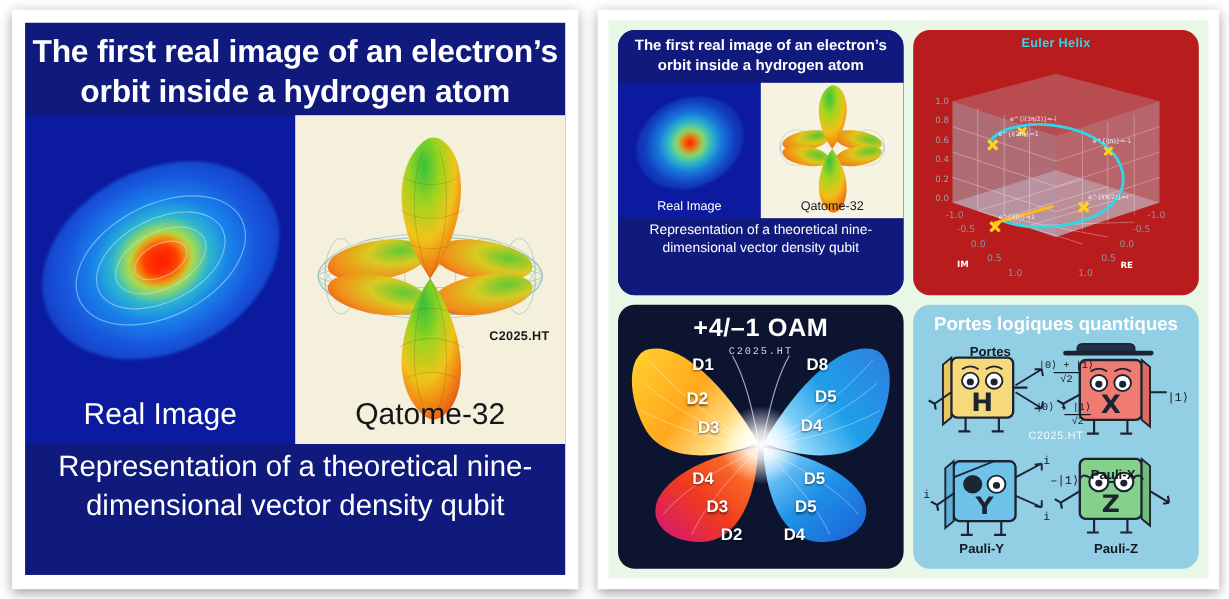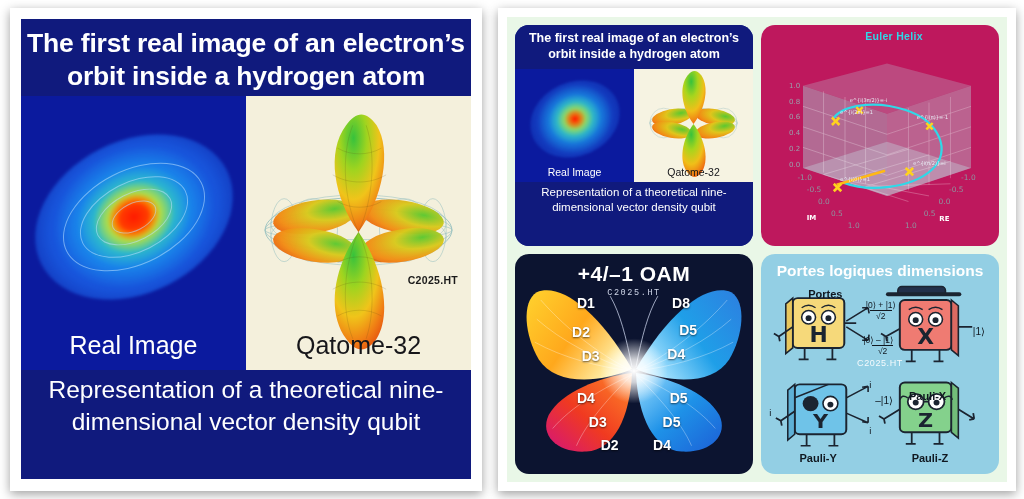--- a/index.html
+++ b/index.html
@@ -114,21 +114,21 @@
   }
   .mini-orb{position:absolute;right:0;top:0;width:50%;height:100%;background:#f6f3e2;overflow:hidden;}
   .mini-cap{position:absolute;bottom:4px;width:100%;text-align:center;font-size:10.5px;color:#fff;}
   .mini-cap.dark{color:#15151a;}
   .mini-foot{
     position:absolute;left:0;top:157px;width:100%;bottom:0;background:#101a7d;
     color:#fff;text-align:center;font-size:11.5px;line-height:15px;padding-top:3px;box-sizing:border-box;
   }
 
   
-  .euler{background:#be185d;padding-left:14px;}
+  .euler{background:#b91c1c;}
   .euler-title{
     position:absolute;top:5px;width:100%;text-align:center;
     color:#2fd8e8;font-size:10.5px;font-weight:bold;letter-spacing:.3px;
   }
 
   
   .oam{background:#0c1430;}
   .oam-title{
     position:absolute;top:8px;width:100%;text-align:center;
     color:#ffffff;font-size:21px;font-weight:bold;letter-spacing:.5px;
@@ -146,21 +146,21 @@
   .gates{background:#93cfe4;}
   .gates-title{
     position:absolute;top:8px;width:100%;text-align:center;
     color:#ffffff;font-size:15.5px;font-weight:bold;
   }
   .gates-wm{
     position:absolute;left:50%;top:104px;transform:translateX(-50%);
     color:#ffffff;font-size:9px;letter-spacing:.6px;opacity:.9;
   }
   .gname{position:absolute;color:#101820;font-weight:bold;font-size:11px;text-align:center;}
-  .gmath{position:absolute;color:#101820;font-size:8.5px;font-family:Liberation Sans, sans-serif;}
+  .gmath{position:absolute;color:#101820;font-size:8.5px;font-family:Liberation Mono, monospace;}
 </style>
 </head>
 <body>
 
 <div class="stage">
 
   <div class="left-panel">
     <div class="left-card">
 
       <div class="lc-title">
@@ -452,21 +452,21 @@
           <div class="dlab" style="left:64%;top:42%;">D4</div>
           <div class="dlab" style="left:26%;top:62%;">D4</div>
           <div class="dlab" style="left:31%;top:73%;">D3</div>
           <div class="dlab" style="left:36%;top:83%;">D2</div>
           <div class="dlab" style="left:65%;top:62%;">D5</div>
           <div class="dlab" style="left:62%;top:73%;">D5</div>
           <div class="dlab" style="left:58%;top:83%;">D4</div>
         </div>
 
         <div class="qcard gates">
-          <div class="gates-title">Portes logiques dimensions</div>
+          <div class="gates-title">Portes logiques quantiques</div>
           <div class="gates-wm">C2025.HT</div>
 
           <svg viewBox="0 0 240 230" width="100%" height="100%" preserveAspectRatio="none">
 
             <g>
               <rect x="32" y="46" width="52" height="52" rx="5" fill="#f6d97a" stroke="#1b2430" stroke-width="2"></rect>
               <path d="M32 46 l-7 6 v52 l7-6 z" fill="#e8c75e" stroke="#1b2430" stroke-width="1.6"></path>
               <circle cx="48" cy="66" r="7" fill="#fff" stroke="#1b2430" stroke-width="1.6"></circle>
               <circle cx="48" cy="67" r="3" fill="#1b2430"></circle>
               <circle cx="68" cy="66" r="7" fill="#fff" stroke="#1b2430" stroke-width="1.6"></circle>

